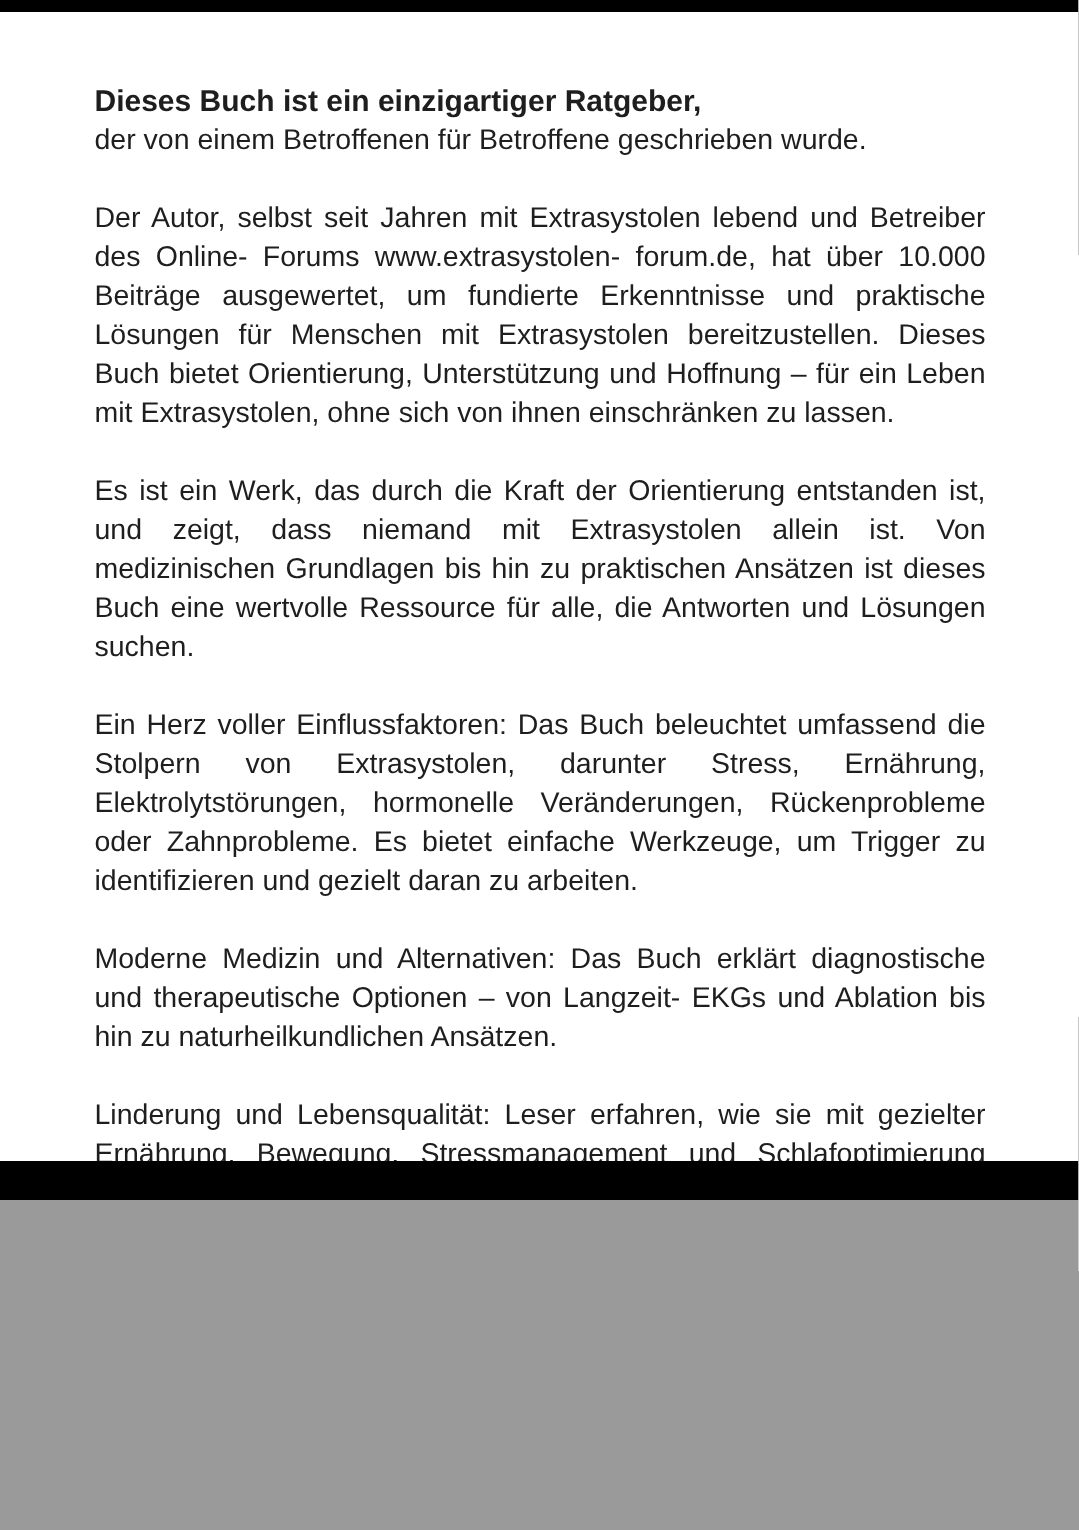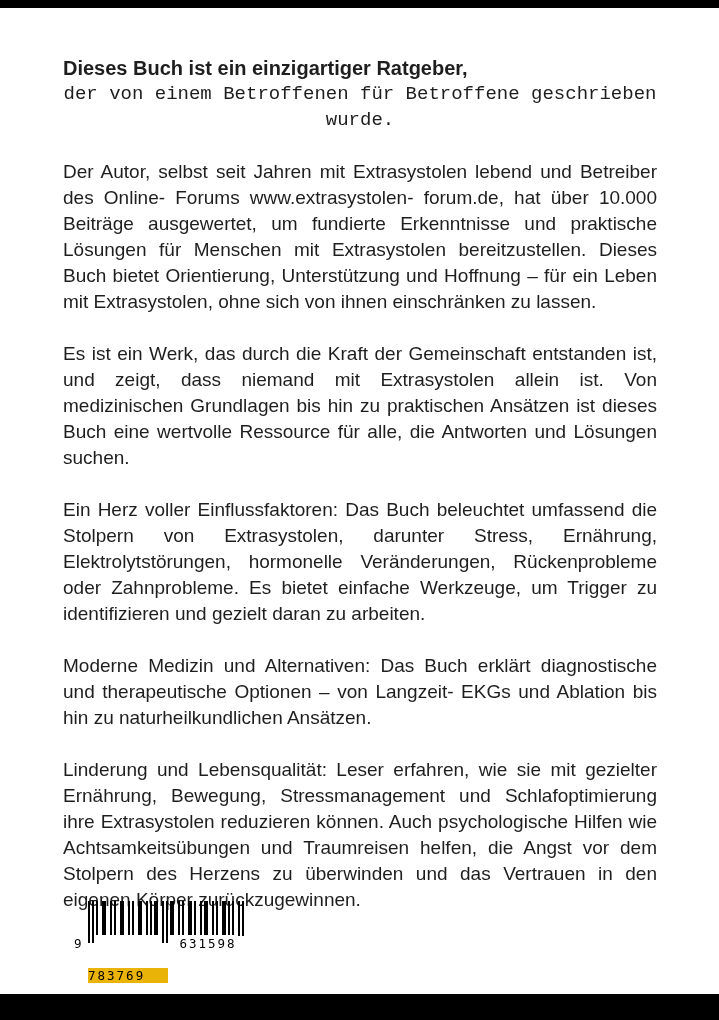--- a/index.html
+++ b/index.html
@@ -3,21 +3,21 @@
 <meta charset="utf-8">
 <style>
   html, body {
     margin: 0;
     padding: 0;
     background: #9a9a9a;
   }
   .cover {
     position: relative;
     width: 719px;
-    height: 1020px;
+    height: 800px;
     margin: 0 auto;
     background: #ffffff;
     overflow: hidden;
     font-family: "Liberation Sans", sans-serif;
     color: #1e1e1e;
   }
   .edge-bar-top {
     position: absolute;
     top: 0; left: 0;
     width: 100%;
@@ -42,22 +42,21 @@
   }
   .heading {
     font-weight: bold;
     font-size: 20px;
     line-height: 26px;
     margin: 0;
     text-align: left;
   }
   .subheading {
     margin: 0 0 26px 0;
-    text-align: center;
-    font-family: Liberation Mono, monospace;
+    text-align: left;
   }
   .content p.body-par {
     margin: 15px 0 26px 0;
   }
   .barcode {
     position: absolute;
     left: 74px;
     top: 901px;
     width: 190px;
   }
@@ -97,21 +96,21 @@
 
 <div class="cover">
 
   <div class="edge-bar-top"></div>
 
   <div class="content">
     <p class="heading">Dieses Buch ist ein einzigartiger Ratgeber,</p>
     <p class="subheading">der von einem Betroffenen für Betroffene geschrieben wurde.</p>
 
     <p class="body-par">Der Autor, selbst seit Jahren mit Extrasystolen lebend und Betreiber des Online- Forums www.extrasystolen- forum.de, hat über 10.000 Beiträge ausgewertet, um fundierte Erkenntnisse und praktische Lösungen für Menschen mit Extrasystolen bereitzustellen. Dieses Buch bietet Orientierung, Unterstützung und Hoffnung – für ein Leben mit Extrasystolen, ohne sich von ihnen einschränken zu lassen.</p>
-    <p class="body-par">Es ist ein Werk, das durch die Kraft der Gemeinschaft entstanden ist, und zeigt, dass niemand mit Extrasystolen allein ist. Von medizinischen Grundlagen bis hin zu praktischen Ansätzen ist dieses Buch eine wertvolle Ressource für alle, die Antworten und Lösungen suchen.</p>
+    <p class="body-par">Es ist ein Werk, das durch die Kraft der Orientierung entstanden ist, und zeigt, dass niemand mit Extrasystolen allein ist. Von medizinischen Grundlagen bis hin zu praktischen Ansätzen ist dieses Buch eine wertvolle Ressource für alle, die Antworten und Lösungen suchen.</p>
     <p class="body-par">Ein Herz voller Einflussfaktoren: Das Buch beleuchtet umfassend die Stolpern von Extrasystolen, darunter Stress, Ernährung, Elektrolytstörungen, hormonelle Veränderungen, Rückenprobleme oder Zahnprobleme. Es bietet einfache Werkzeuge, um Trigger zu identifizieren und gezielt daran zu arbeiten.</p>
     <p class="body-par">Moderne Medizin und Alternativen: Das Buch erklärt diagnostische und therapeutische Optionen – von Langzeit- EKGs und Ablation bis hin zu naturheilkundlichen Ansätzen.</p>
     <p class="body-par">Linderung und Lebensqualität: Leser erfahren, wie sie mit gezielter Ernährung, Bewegung, Stressmanagement und Schlafoptimierung ihre Extrasystolen reduzieren können. Auch psychologische Hilfen wie Achtsamkeitsübungen und Traumreisen helfen, die Angst vor dem Stolpern des Herzens zu überwinden und das Vertrauen in den eigenen Körper zurückzugewinnen.</p>
   </div>
 
   <div class="barcode">
     <svg width="176" height="44" viewBox="0 0 176 44" aria-hidden="true">
       <g fill="#000000">
 
         <rect x="14" y="0" width="2" height="42"></rect>

